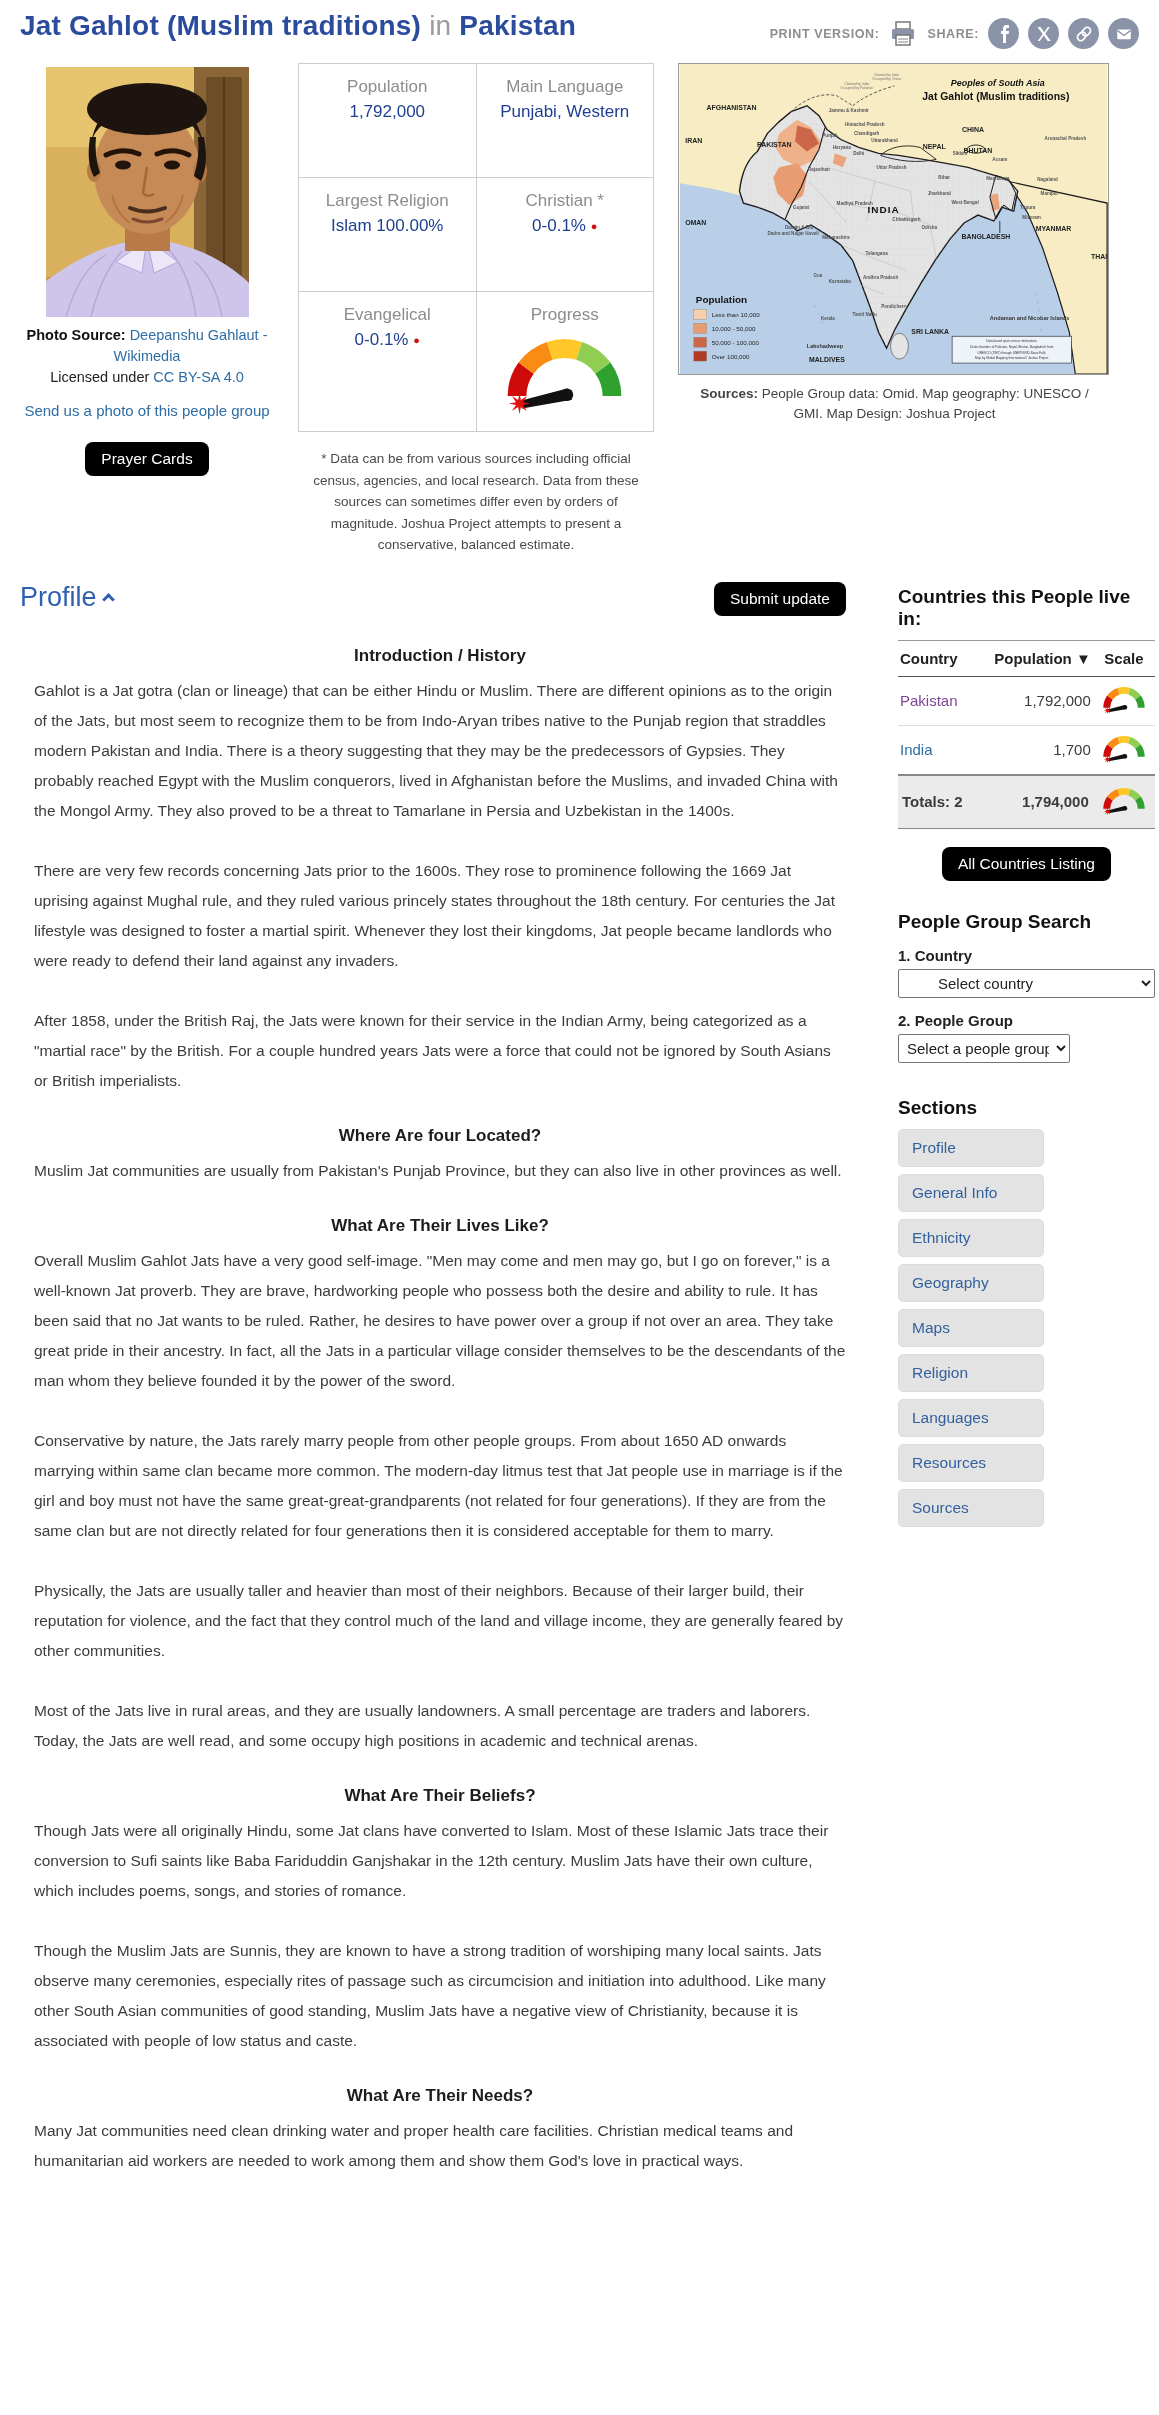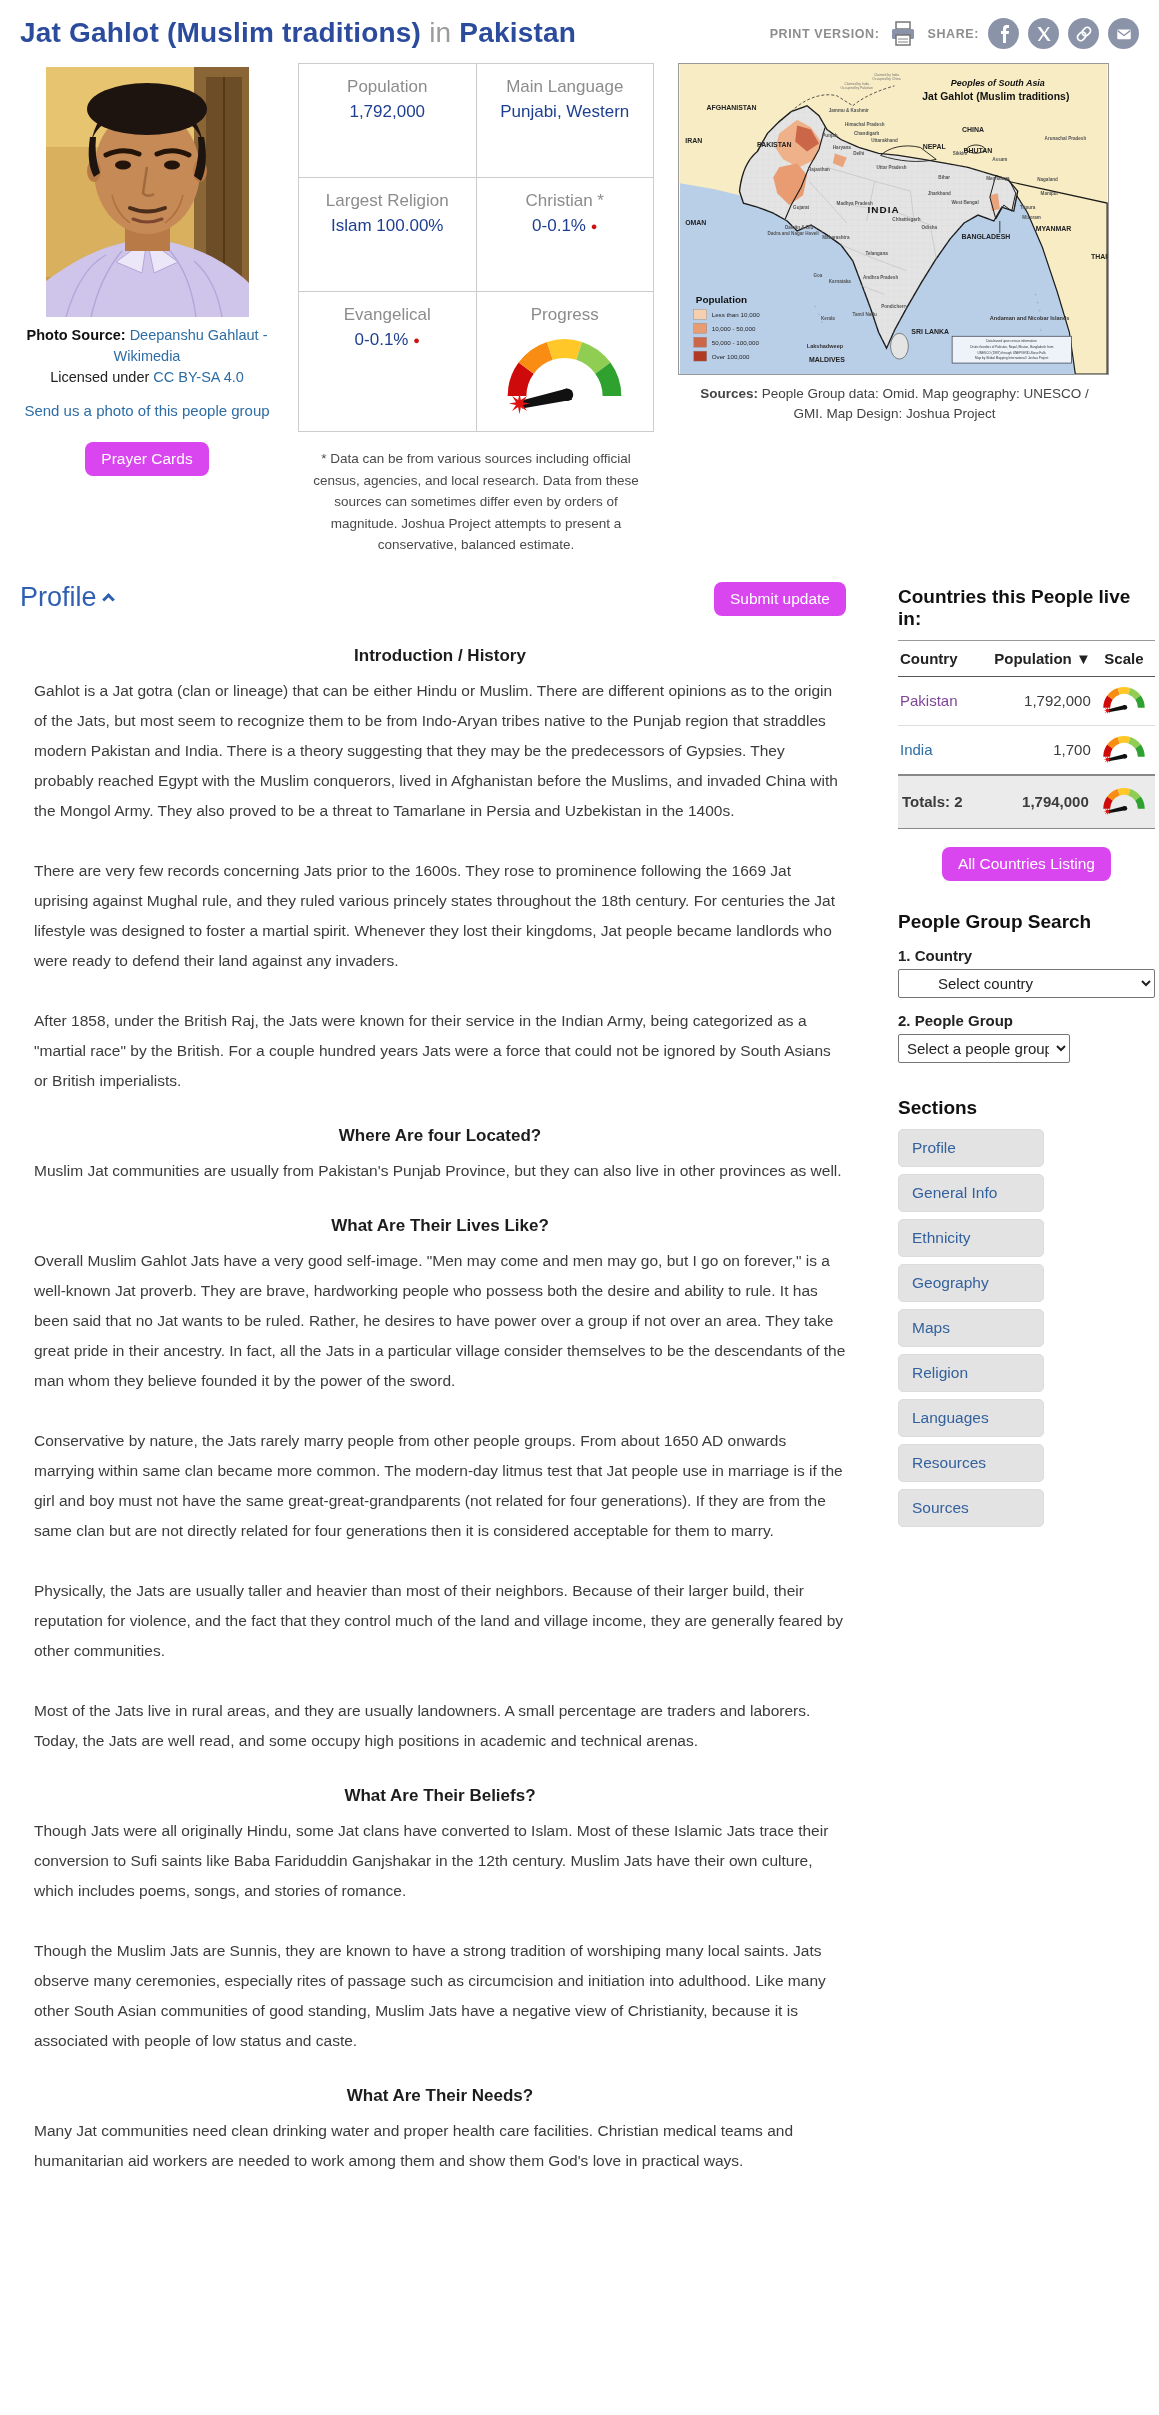--- a/index.html
+++ b/index.html
@@ -2,37 +2,37 @@
 <html><head>
 <meta charset="utf-8">
 <style>
   * { box-sizing: border-box; }
   html,body { margin:0; padding:0; }
   body { width:1159px; background:#fff; font-family:"Liberation Sans", sans-serif; color:#3b3b3b; }
   a { text-decoration:none; cursor:pointer; }
   .page { padding:6px 14px 26px 14px; }
 
   
-  .header { display:flex; justify-content:space-between; align-items:flex-end; padding:4px 6px 6px 6px; }
+  .header { display:flex; justify-content:space-between; align-items:flex-start; padding:4px 6px 6px 6px; }
   .page-title { font-size:28px; font-weight:bold; color:#2b4b9c; letter-spacing:0.2px; }
   .page-title .in { color:#9b9b9b; font-weight:normal; }
   .header-right { display:flex; align-items:center; gap:9px; margin-top:8px; }
   .hdr-label { color:#8d8d8d; font-size:12.5px; font-weight:bold; letter-spacing:0.6px; }
   .share-circle { width:31px; height:31px; border-radius:50%; background:#8b93a9; display:flex; align-items:center; justify-content:center; color:#fff; font-weight:bold; font-size:17px; }
   .printer-btn { display:inline-flex; }
 
   
   .top-row { display:flex; gap:24px; padding:8px 6px 0 6px; }
   .photo-col { width:254px; text-align:center; flex-shrink:0; }
   .photo-frame { width:203px; height:250px; margin:4px auto 8px auto; display:block; }
   .photo-caption { font-size:14.5px; line-height:1.45; color:#222; }
   .photo-caption b { color:#111; }
   .link { color:#2e6da4; }
   .send-photo { display:inline-block; margin-top:14px; font-size:15px; color:#2e6da4; }
-  .btn-dark { display:inline-block; background:#d946ef; color:#fff; border:none; border-radius:8px; padding:8px 16px; font-size:15.5px; font-family:"Liberation Sans",sans-serif; cursor:pointer; }
+  .btn-dark { display:inline-block; background:#000000; color:#fff; border:none; border-radius:8px; padding:8px 16px; font-size:15.5px; font-family:"Liberation Sans",sans-serif; cursor:pointer; }
   .prayer-btn { margin-top:22px; }
 
   .stats-col { width:356px; flex-shrink:0; }
   .stats-table { width:100%; border-collapse:collapse; }
   .stats-table td { border:1px solid #ccc; width:50%; vertical-align:top; text-align:center; padding:13px 8px 6px 8px; height:114px; }
   .stats-table tr:last-child td { height:140px; }
   .stat-label { color:#8c8c8c; font-size:17px; }
   .stat-value { color:#1e3f91; font-size:17px; margin-top:5px; }
   .red-dot { color:#cc1111; font-size:11px; vertical-align:1px; }
   .footnote { width:336px; margin:16px auto 0 auto; font-size:13.5px; color:#4a4a4a; text-align:center; line-height:1.6; }

